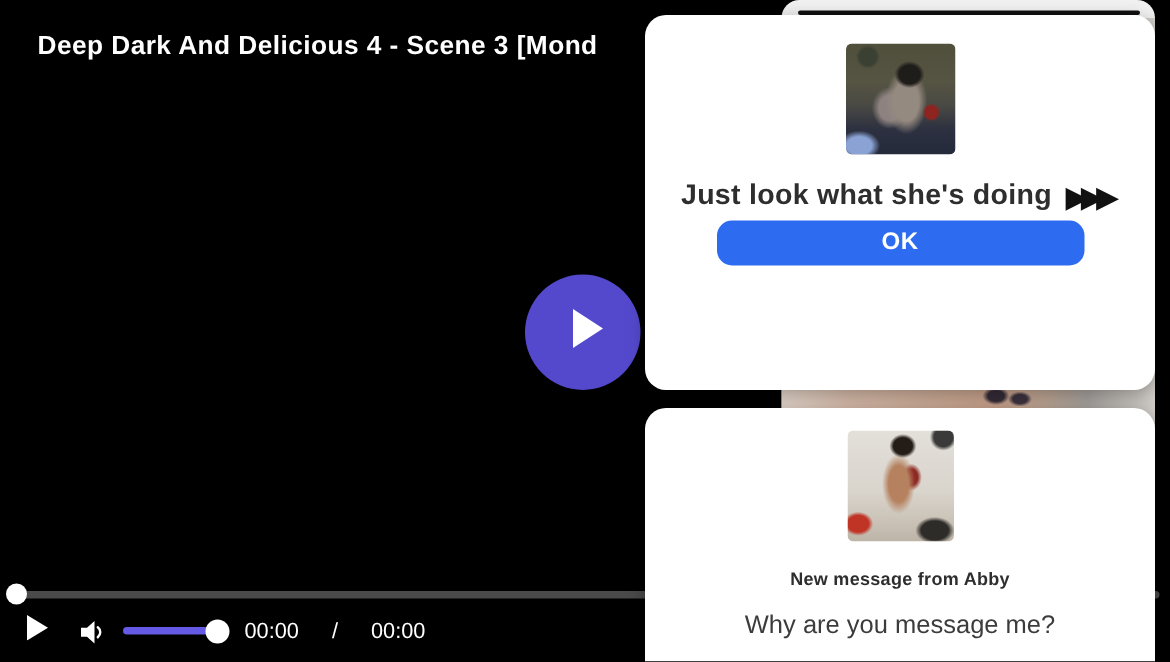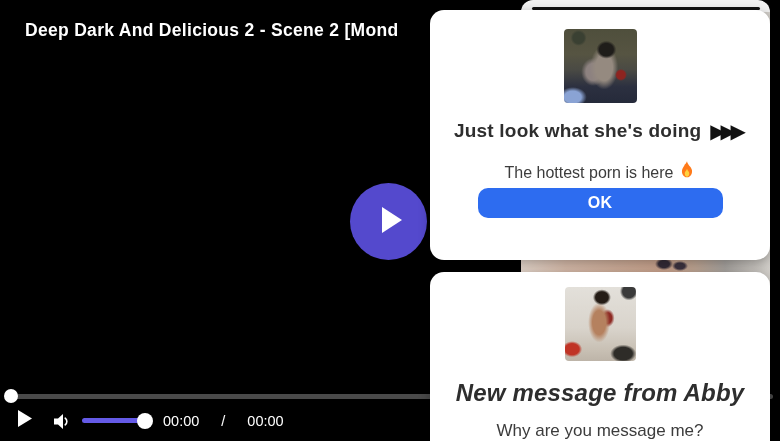--- a/index.html
+++ b/index.html
@@ -65,32 +65,32 @@
         radial-gradient(ellipse 7px 9px at 60% 42%, #8e2a24 0 60%, transparent 100%),
         radial-gradient(ellipse 10px 8px at 10% 84%, #c03426 0 70%, transparent 100%),
         radial-gradient(ellipse 13px 9px at 82% 90%, #2e2c28 0 70%, transparent 100%),
         linear-gradient(180deg,#e3e0da 0%,#d9d4cc 55%,#c8c0b4 85%,#bdb4a8 100%); }
   .popup-title { margin-top:16px; font-size:19px; font-weight:bold; color:#2e2e2e;
                  letter-spacing:.2px; display:flex; align-items:center; }
   .title-arrows { letter-spacing:-.26em; margin-left:9px; padding-right:.26em;
                   font-family:"DejaVu Sans",sans-serif; font-size:20px; color:#111; }
   .popup-sub { margin-top:18px; font-size:16px; color:#3c3c3c; display:flex;
                align-items:center; gap:6px; }
-  .popup-2 .popup-title { margin-top:18px; font-size:24px;font-style:italic; }
+  .popup-2 .popup-title { margin-top:18px; font-size:12px; }
   .popup-2 .popup-sub { margin-top:14px; font-size:17px; }
   .ok-button { margin-top:4px; width:245px; height:30px; border:none; border-radius:10px;
                background:#2d6cf0; color:#fff; font-size:16px; font-weight:bold;
                letter-spacing:.3px; font-family:inherit; cursor:pointer; }
 </style>
 </head>
 <body>
 
 <div id="screen">
 
-  <div class="video-title">Deep Dark And Delicious 2 - Scene 2 [Mond</div>
+  <div class="video-title">Deep Dark And Delicious 4 - Scene 3 [Mond</div>
 
   <div class="big-play">
     <span>
       <svg width="20" height="26" viewBox="0 0 20 26">
           <polygon points="0,0 20,13 0,26" fill="#fff"></polygon>
         </svg>
     </span>
   </div>
 
   <div class="seek-track"></div>
@@ -126,29 +126,20 @@
     <div class="bg-card-line"></div>
     <div class="bg-card-photo"></div>
   </div>
 
   <div class="popup popup-1">
     <div class="thumb thumb-1"></div>
     <div class="popup-title">
       <span>Just look what she's doing</span>
       <span class="title-arrows">▶▶▶</span>
     </div>
-    <div class="popup-sub">
-      <span>The hottest porn is here</span>
-      <span aria-label="🔥">
-        <svg width="16" height="19" viewBox="0 0 24 28">
-          <path d="M12 0c1.2 6 6.4 8.2 7.4 13.2.9 4.6-1.4 11-7.4 11s-8.3-6.4-7.4-11C5.3 9.6 8 8 8.6 5 10 4 11 2 12 0z" fill="#ff7a1a"></path>
-          <path d="M12 11.5c.9 3.2 3.6 4.3 3.4 7.5-.2 2.8-1.7 4.3-3.4 4.3s-3.2-1.5-3.4-4.3c-.2-3.2 2.5-4.3 3.4-7.5z" fill="#ffd23f"></path>
-        </svg>
-      </span>
-    </div>
     <button class="ok-button">OK</button>
   </div>
 
   <div class="popup popup-2">
     <div class="thumb thumb-2"></div>
     <div class="popup-title">
       <span>New message from Abby</span>
     </div>
     <div class="popup-sub">
       <span>Why are you message me?</span>

